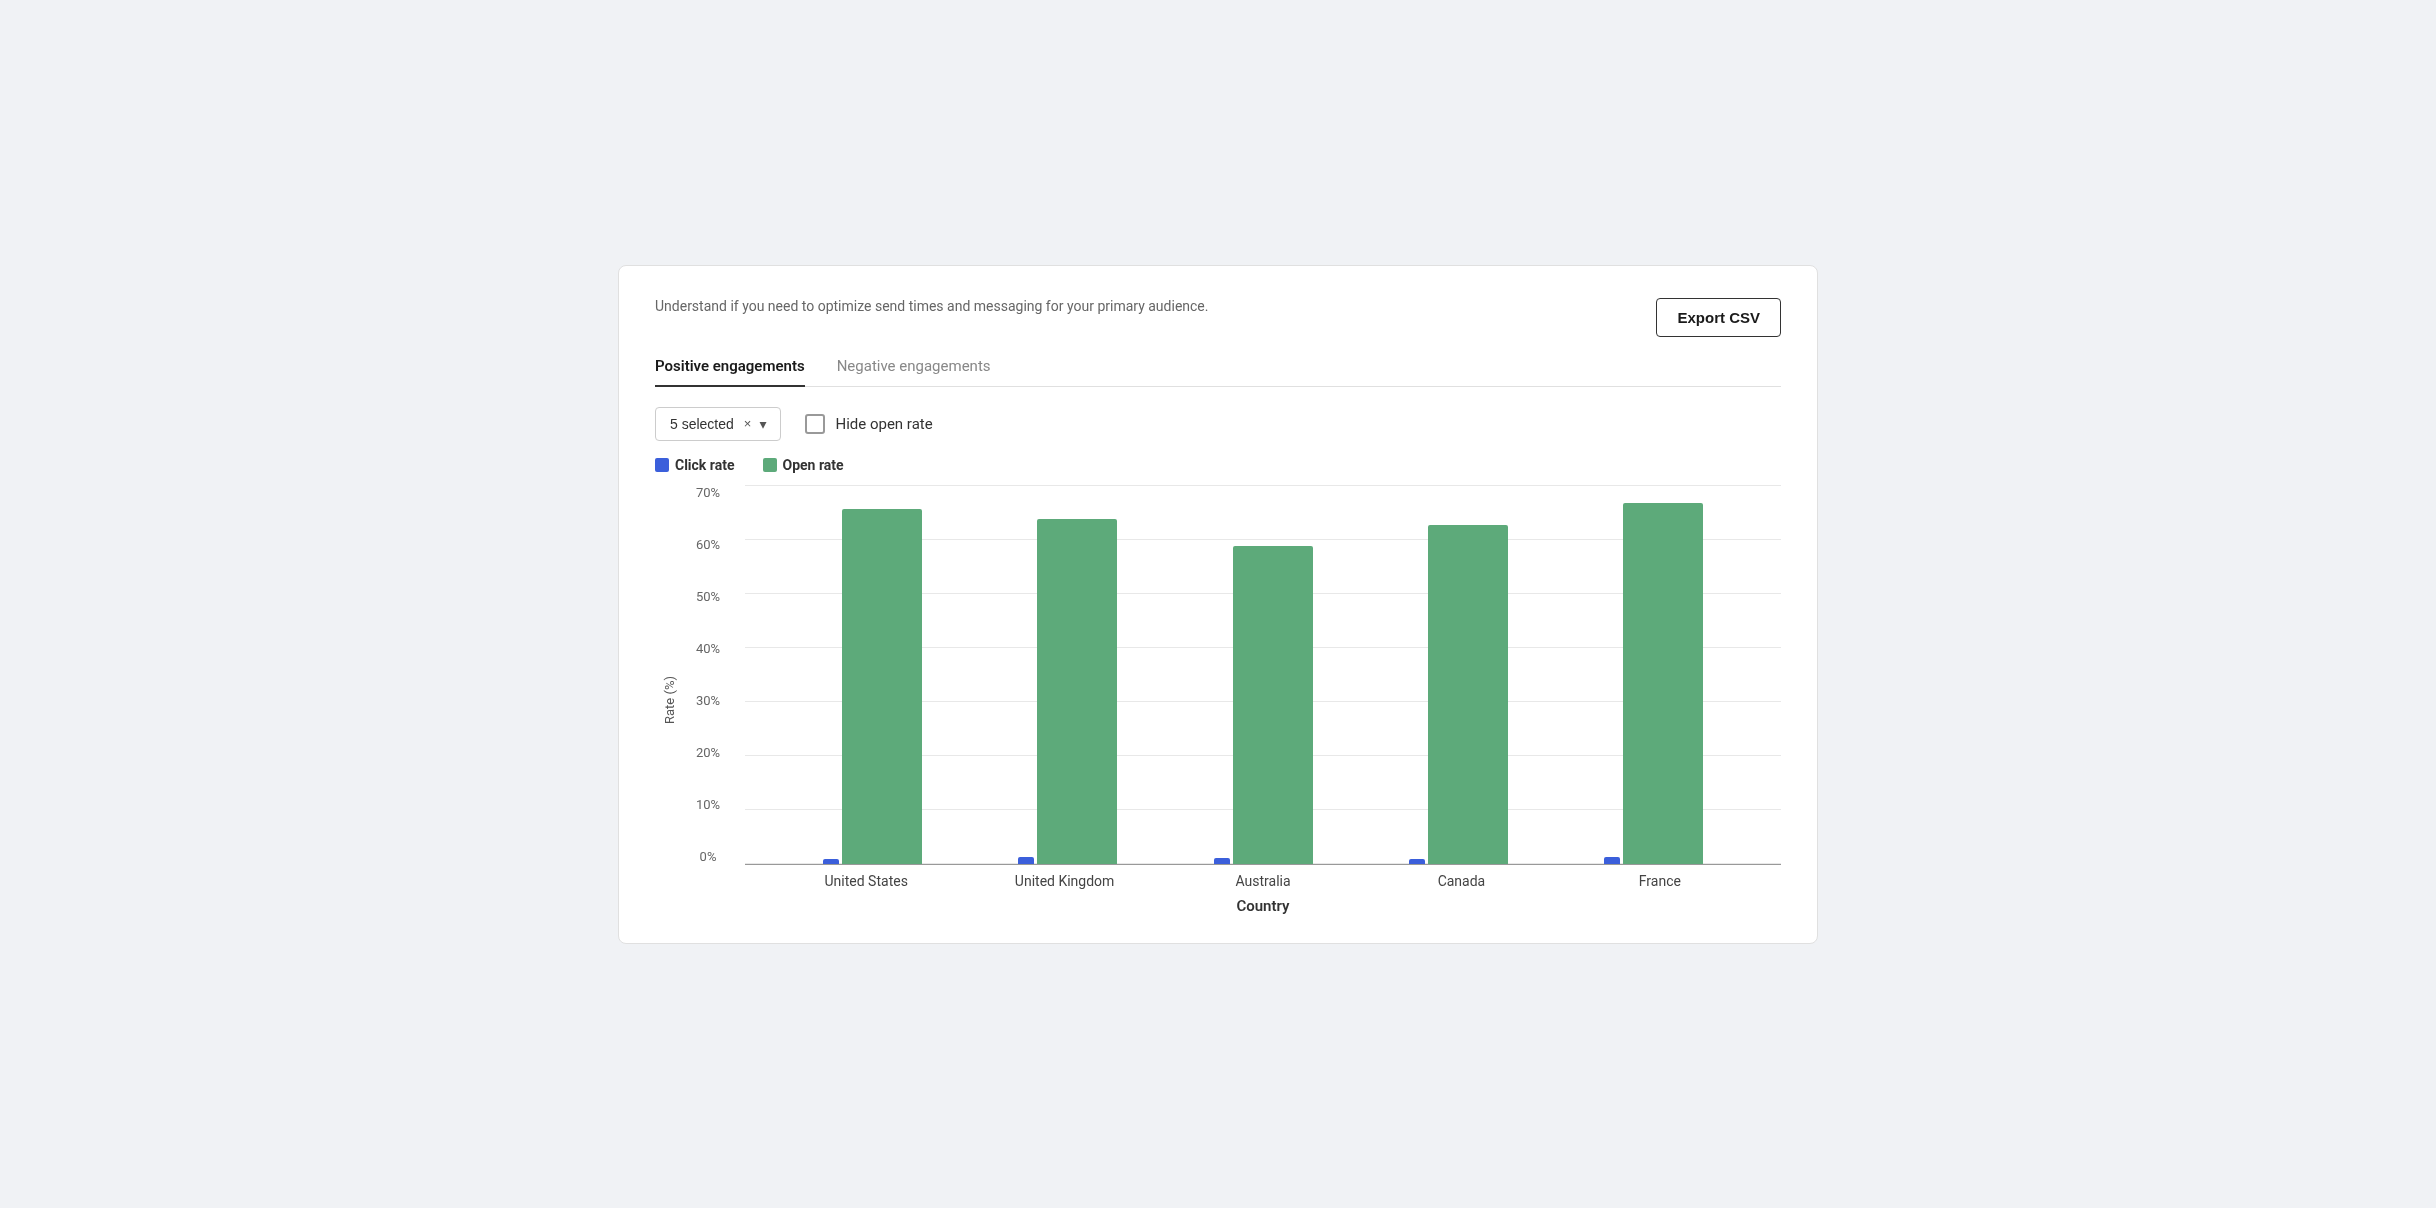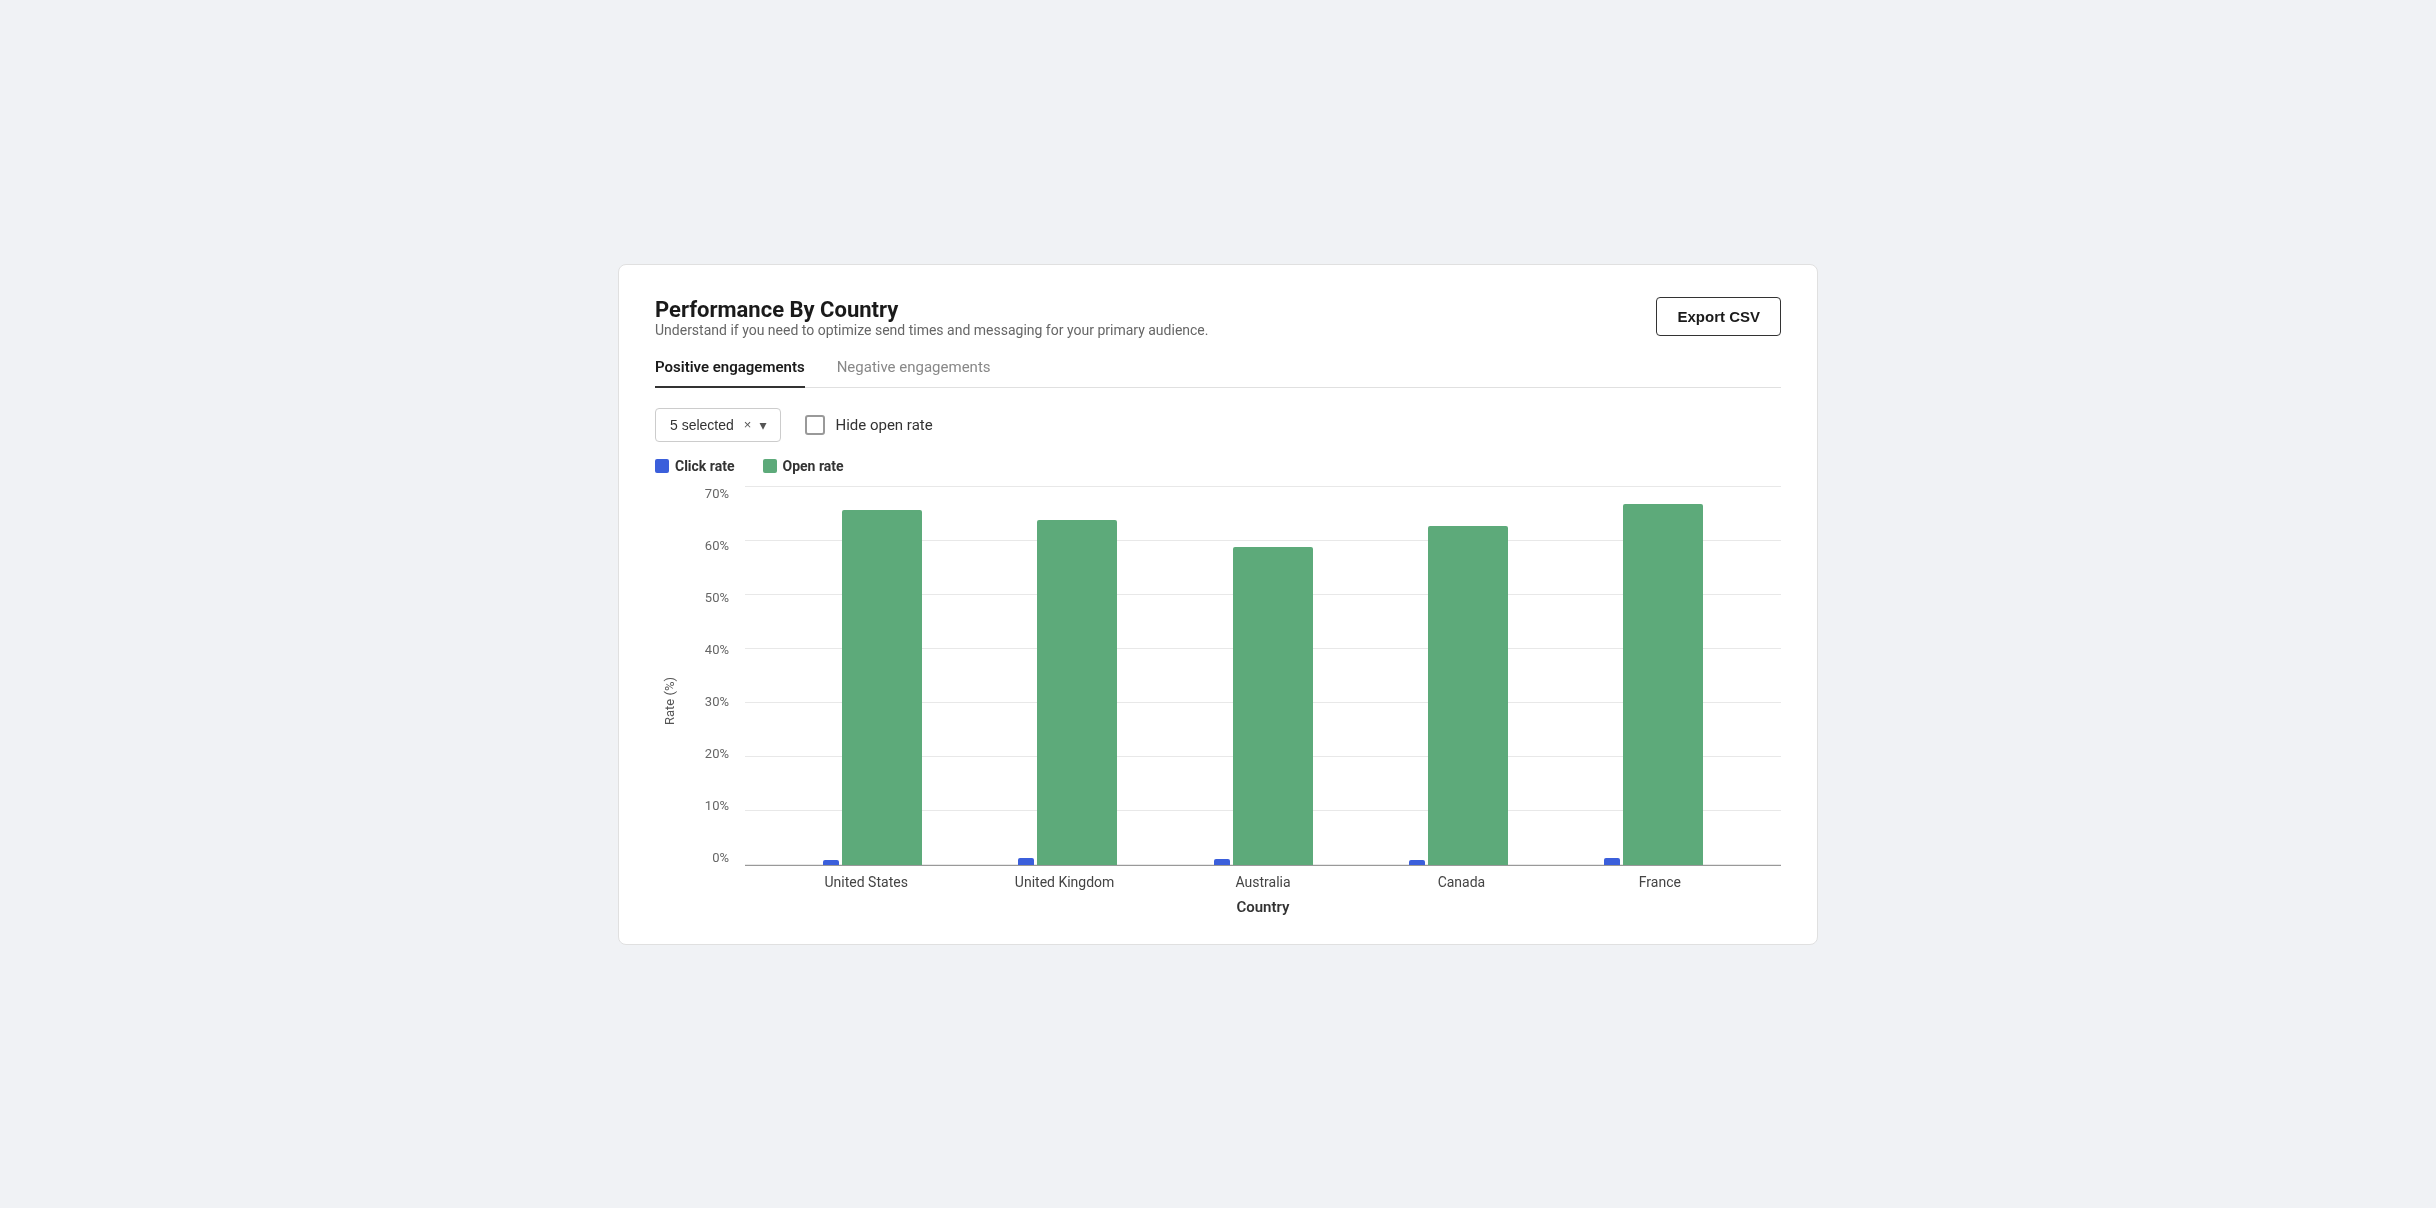--- a/index.html
+++ b/index.html
@@ -156,21 +156,21 @@
     }
     .y-axis {
       position: absolute;
       left: 0;
       top: 0;
       height: calc(100% - 50px);
       width: 50px;
       display: flex;
       flex-direction: column;
       justify-content: space-between;
-      align-items: flex-end;
+      align-items: center;
       padding-right: 8px;
     }
     .y-tick {
       font-size: 13px;
       color: #666;
     }
     .chart-body {
       margin-left: 58px;
       position: relative;
       height: 380px;
@@ -247,21 +247,20 @@
       height: 1px;
       background: #999;
     }
   </style>
 </head>
 <body>
 
 <div class="card">
   <div class="header-row">
     <div>
-      <div class="title">Performance By Country</div>
       <div class="subtitle">Understand if you need to optimize send times and messaging for your primary audience.</div>
     </div>
     <button class="export-btn">Export CSV</button>
   </div>
 
   <div class="tabs">
     <div class="tab active">Positive engagements</div>
     <div class="tab">Negative engagements</div>
   </div>
 

